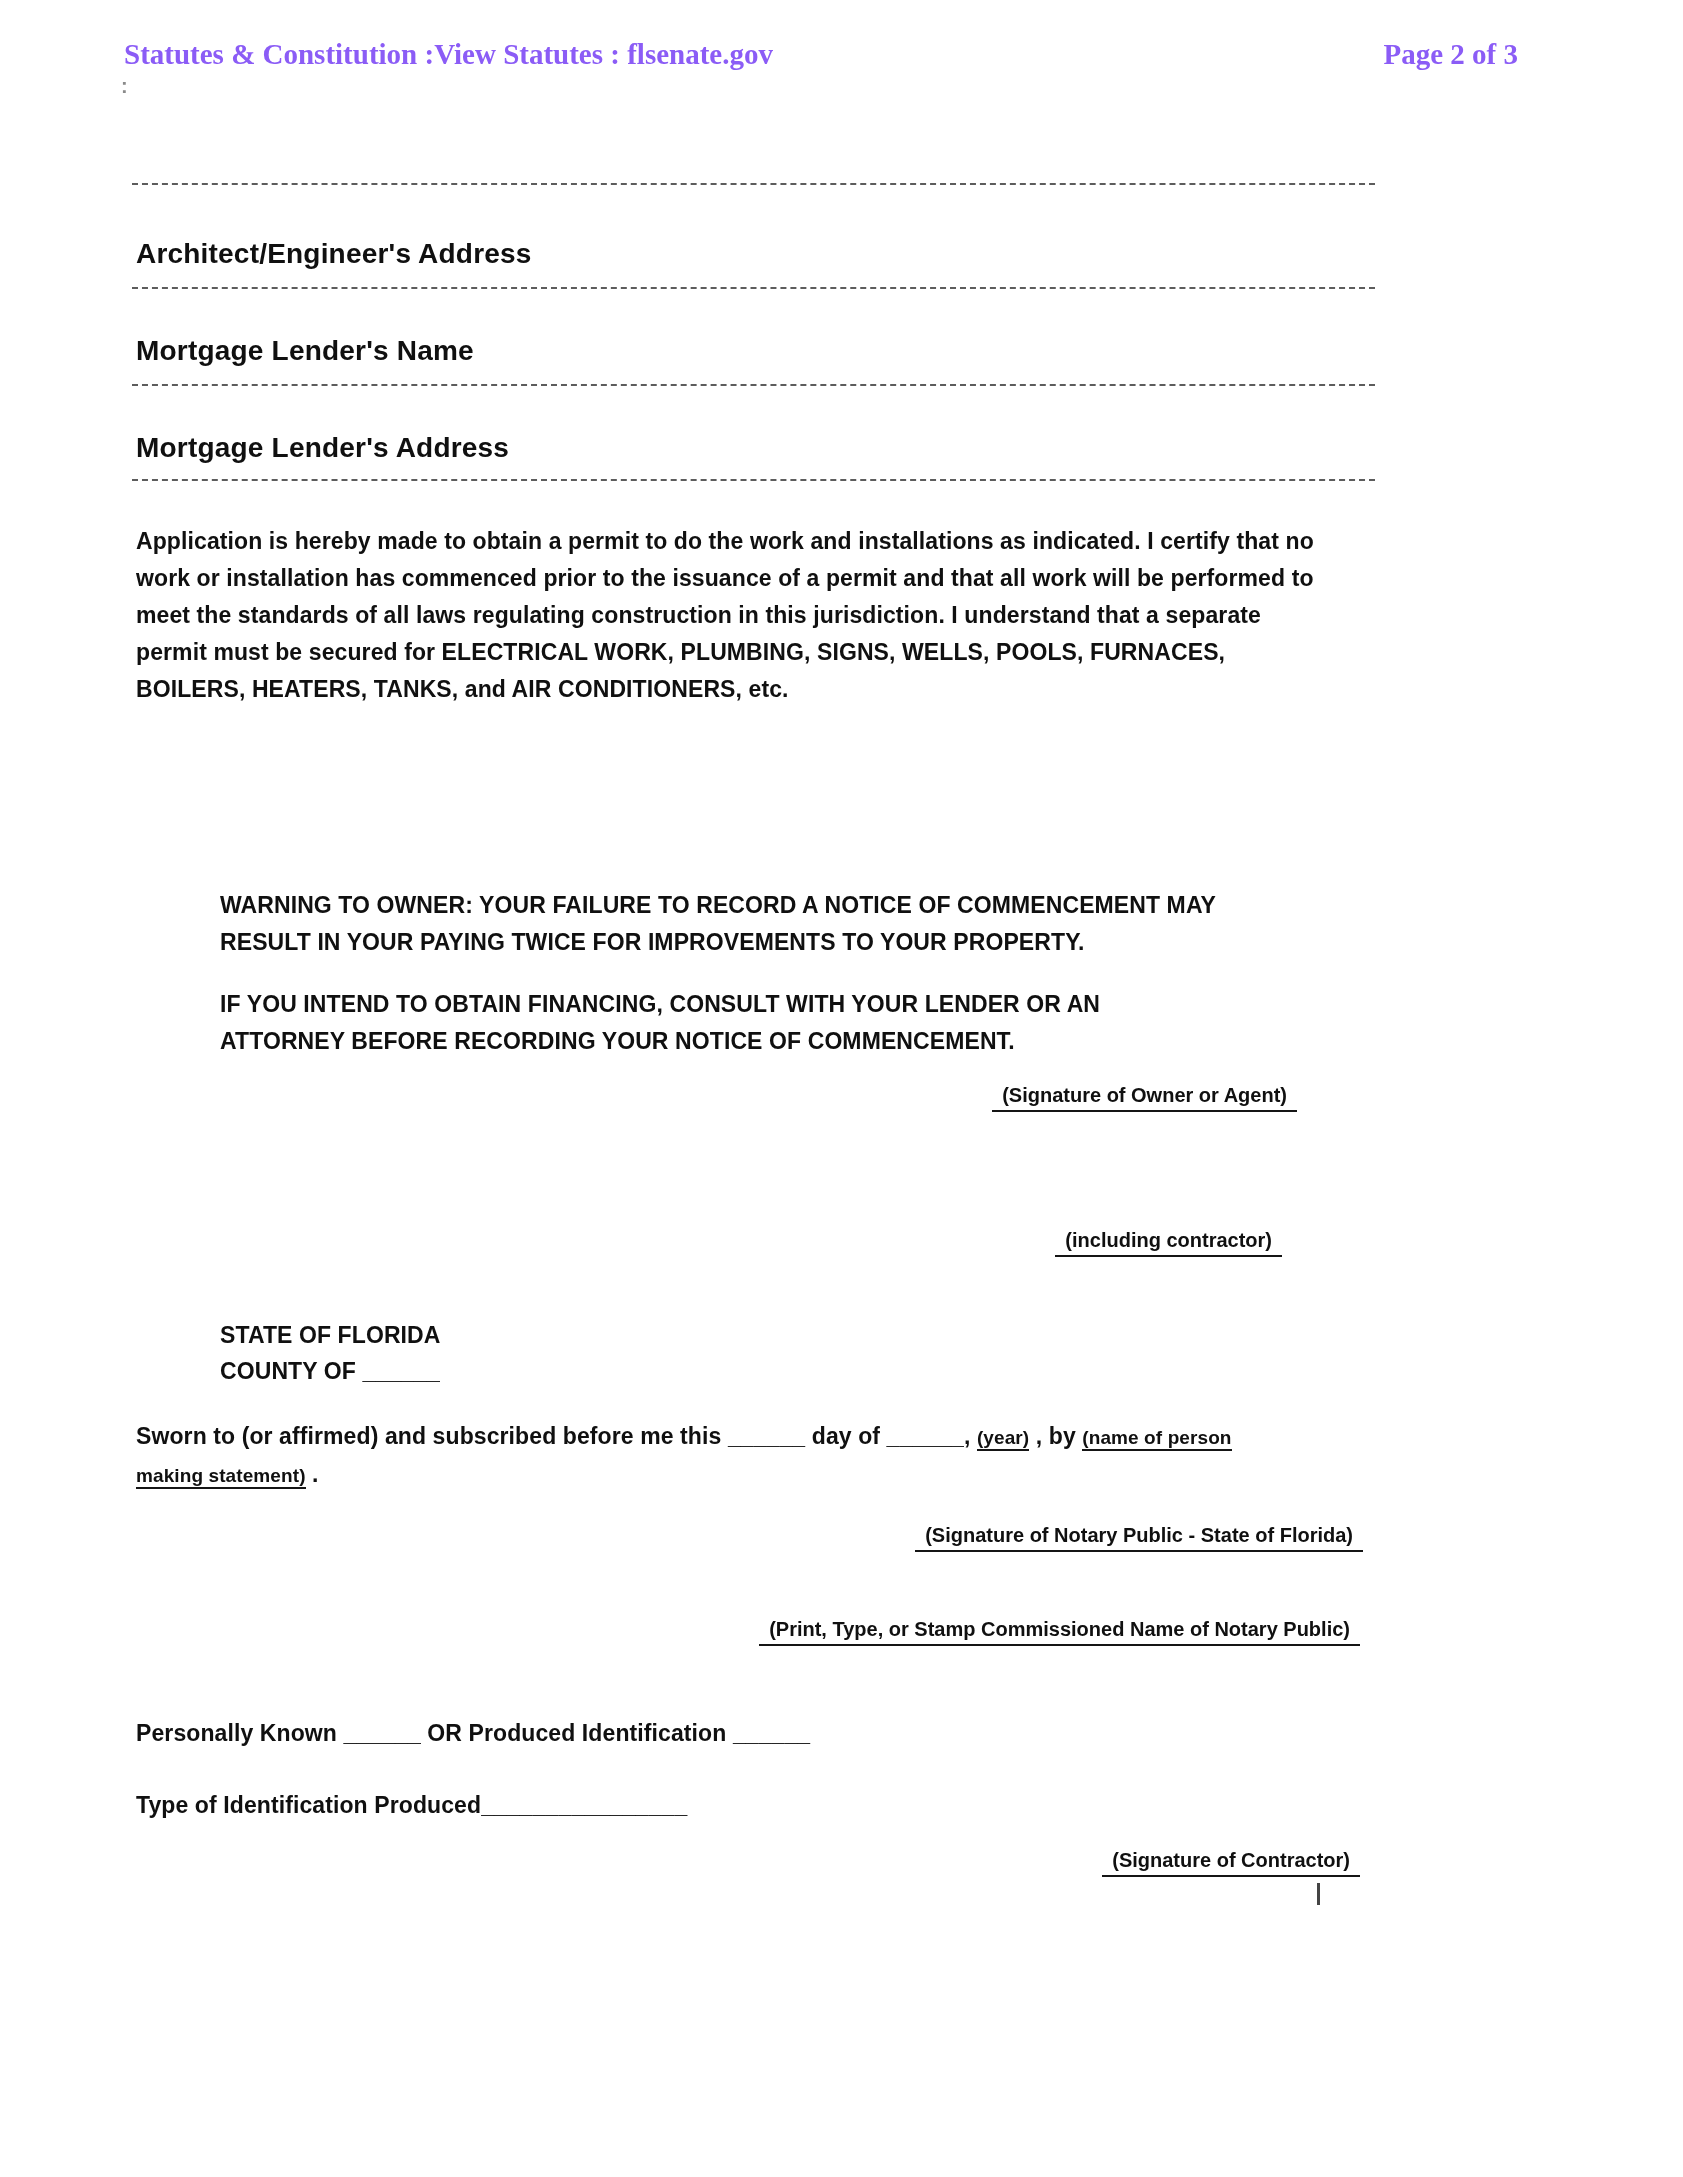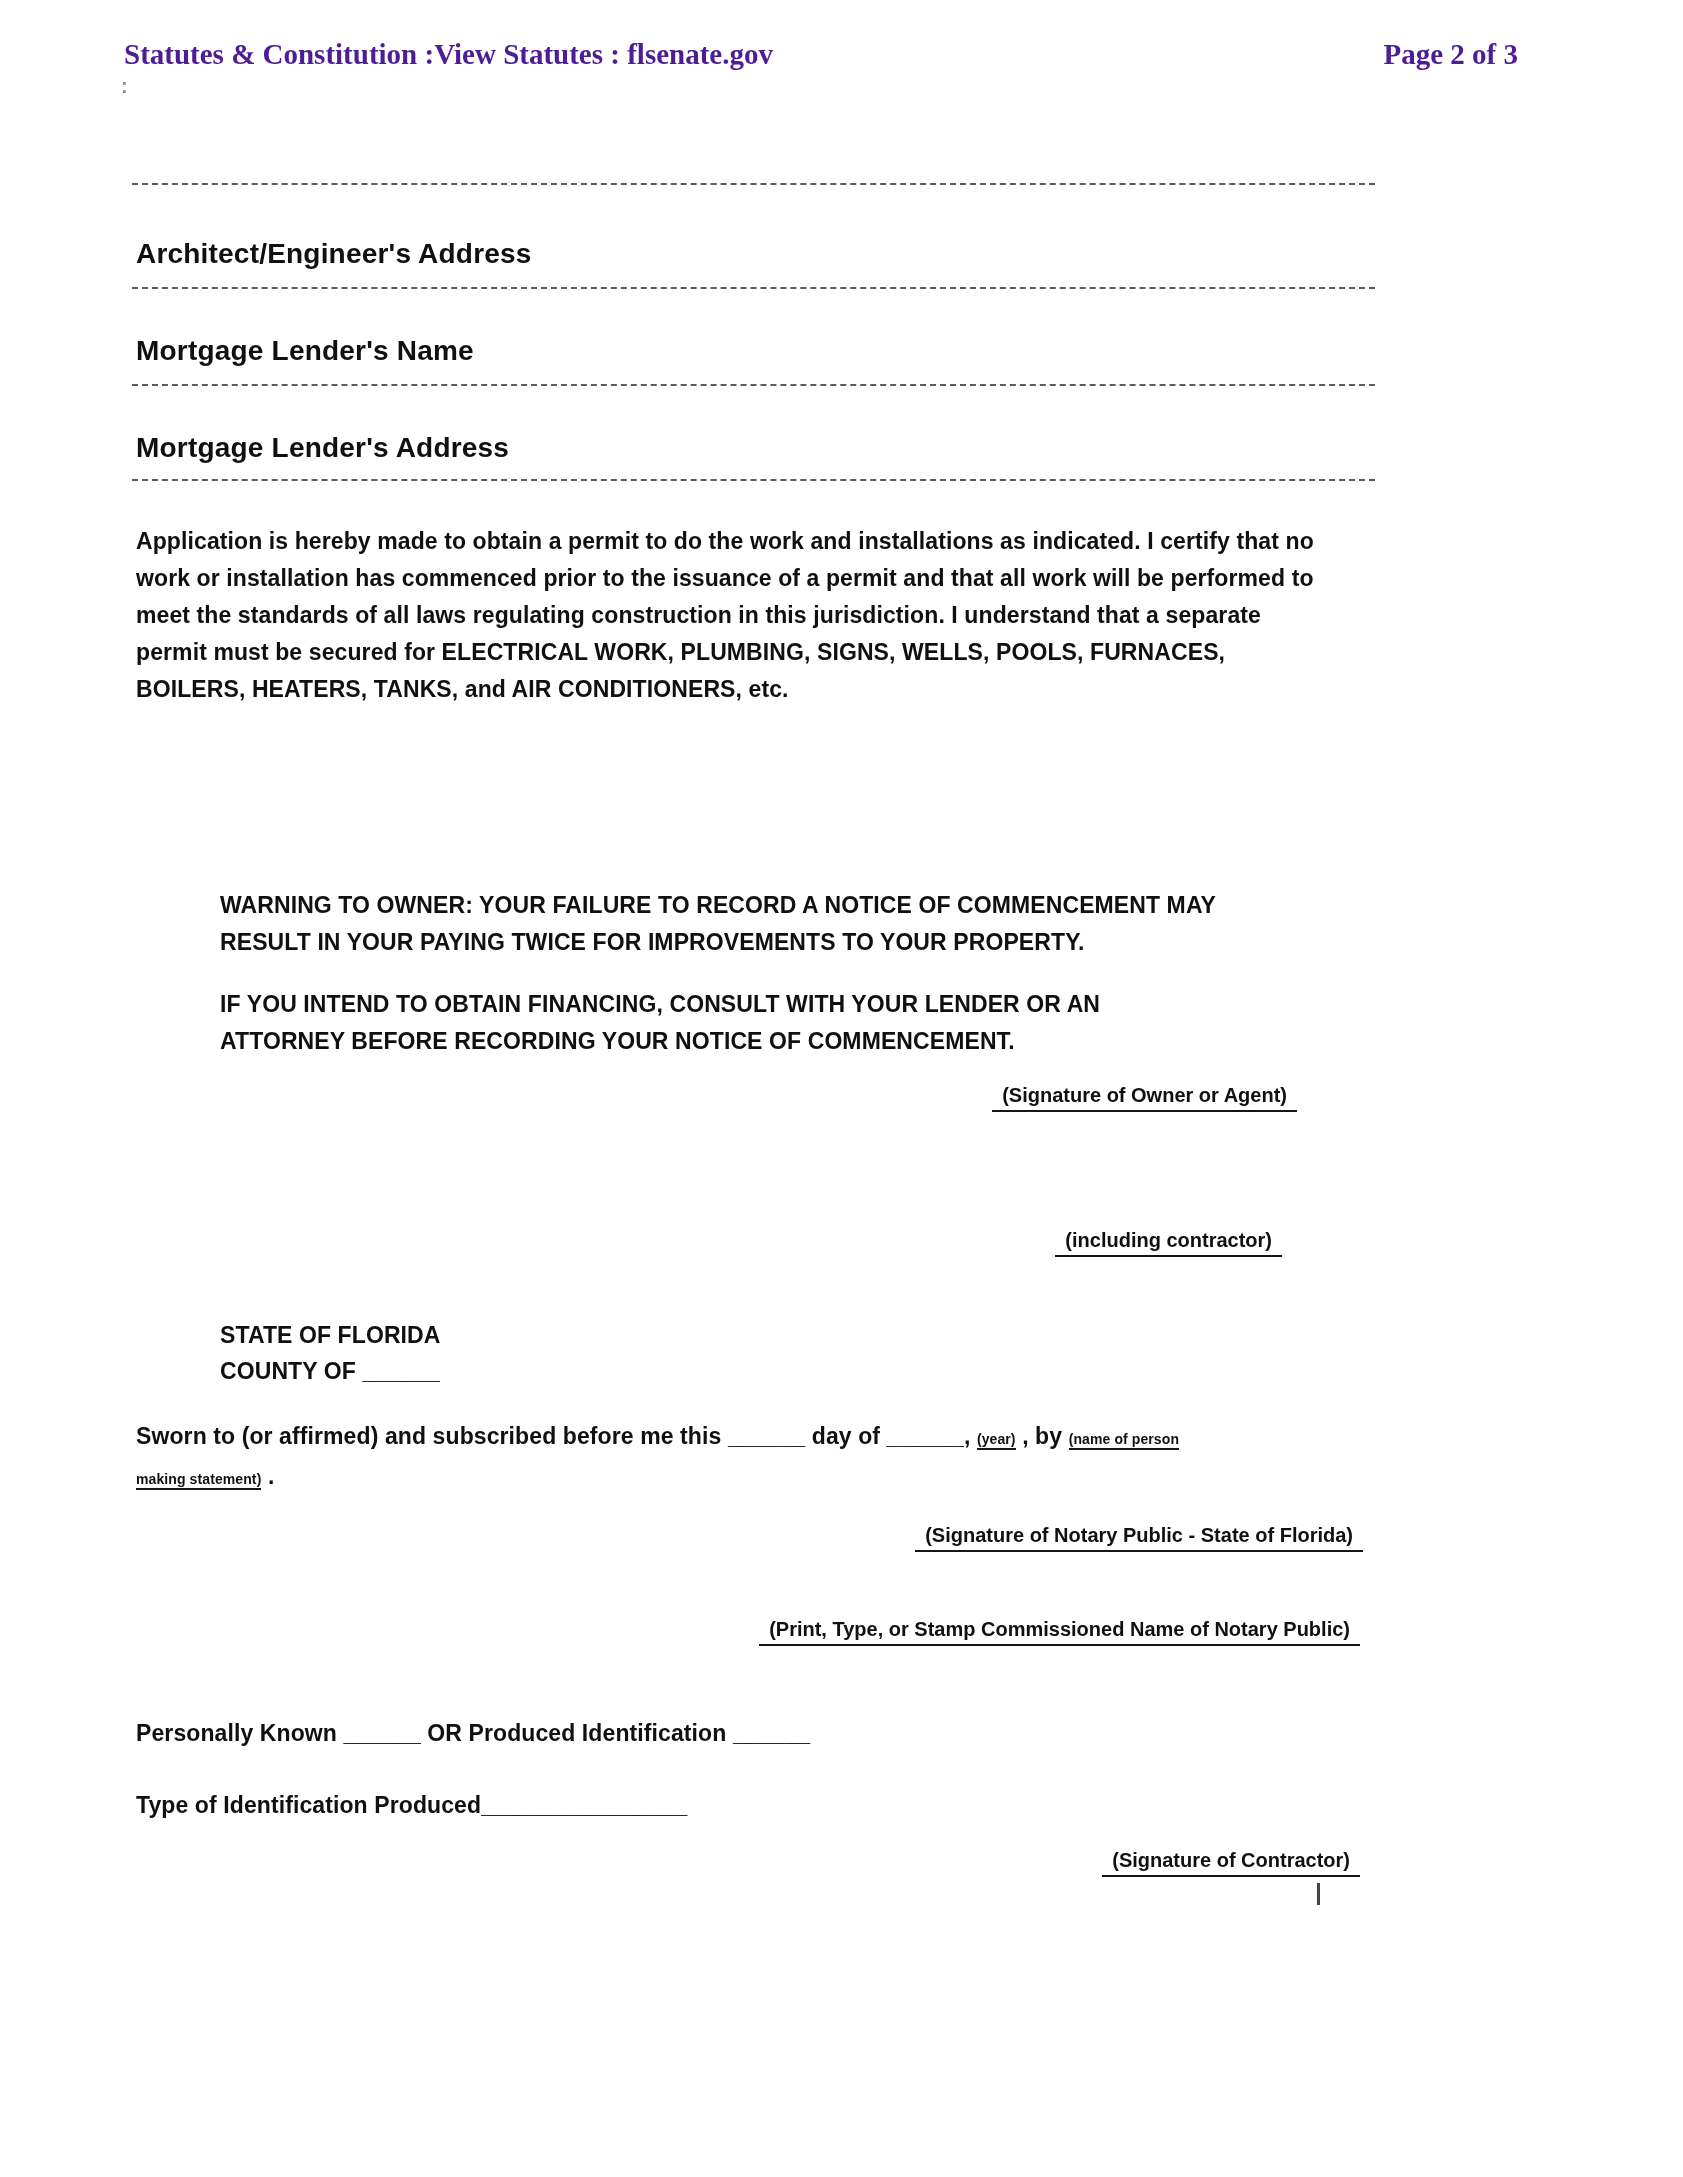--- a/index.html
+++ b/index.html
@@ -21,21 +21,21 @@
     position: absolute;
     top: 38px;
     left: 124px;
     width: 1394px;
     display: flex;
     justify-content: space-between;
     align-items: baseline;
     font-family: "Liberation Serif", serif;
     font-size: 29px;
     font-weight: 600;
-    color: #4c1d95;
+    color: #8b5cf6;
   }
   .hline {
     position: absolute;
     left: 132px;
     width: 1243px;
     height: 0;
     border-top: 2px dashed #5c5c5c;
   }
   .field-label {
     position: absolute;
@@ -57,21 +57,21 @@
     font-weight: bold;
     border-bottom: 2px solid #151515;
     padding: 0 10px 3px 10px;
     white-space: nowrap;
   }
   .u {
     border-bottom: 2px solid #151515;
     padding-bottom: 1px;
   }
   .small {
-    font-size: 14px;
+    font-size: 19px;
   }
   .artifact {
     position: absolute;
     background: #444;
   }
   .smudge {
     position: absolute;
     color: #8a8a8a;
     font-size: 20px;
     font-weight: bold;

